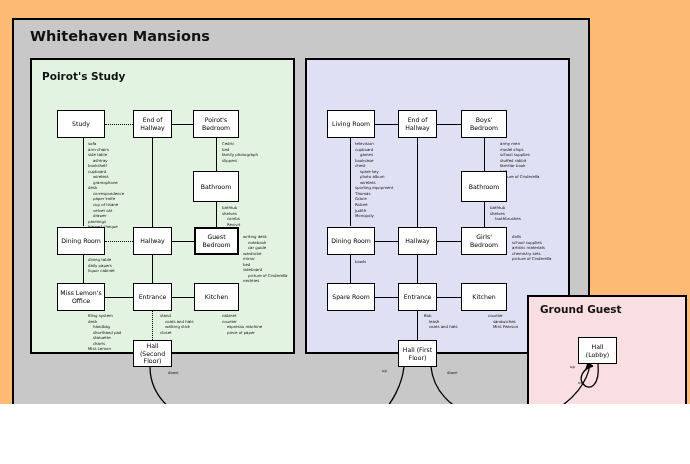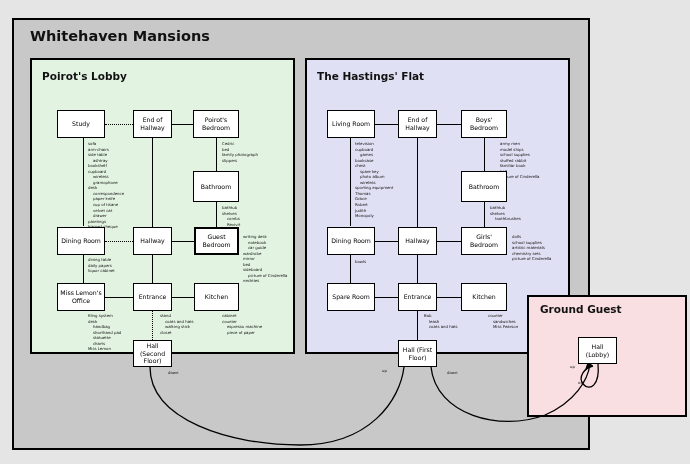--- a/index.html
+++ b/index.html
@@ -1,17 +1,17 @@
 <!DOCTYPE html>
 <html><head>
 <meta charset="utf-8">
 <style>
   html,body{margin:0;padding:0;background:#fff;}
   body{font-family:"DejaVu Sans", sans-serif;}
-  #canvas{position:relative;width:690px;height:464px;overflow:hidden;background:#e5e5e5;}
+  #canvas{position:relative;width:690px;height:404px;overflow:hidden;background:#fdba74;}
 
   .panel{position:absolute;box-sizing:border-box;border:2px solid #000;}
   #building{left:12px;top:18px;width:578px;height:432px;background:#c8c8c8;}
   #flat-poirot{left:30px;top:58px;width:265px;height:296px;background:#e3f3e2;}
   #flat-hastings{left:305px;top:58px;width:265px;height:296px;background:#e0e0f4;}
   #floor-ground{left:527px;top:295px;width:160px;height:122px;background:#f9dfe2;}
 
   .panel-title{position:absolute;font-weight:bold;color:#111;white-space:nowrap;}
   #building-title{left:30px;top:28px;font-size:14.5px;}
   #poirot-title{left:42px;top:70px;font-size:10.5px;}
@@ -39,22 +39,21 @@
 <body>
 
 <div id="canvas">
 
   <div class="panel" id="building"></div>
   <div class="panel" id="flat-poirot"></div>
   <div class="panel" id="flat-hastings"></div>
   <div class="panel" id="floor-ground"></div>
 
   <div class="panel-title" id="building-title">Whitehaven Mansions</div>
-  <div class="panel-title" id="poirot-title">Poirot's Lobby</div>
-  <div class="panel-title" id="hastings-title">The Hastings' Flat</div>
+  <div class="panel-title" id="poirot-title">Poirot's Study</div>
   <div class="panel-title" id="ground-title">Ground Guest</div>
 
   <div class="dotted-h" style="left:105px;top:124px;width:28px;"></div>
   <div class="edge h" style="left:172px;top:124px;width:21px;"></div>
   <div class="edge v" style="left:152px;top:138px;height:96px;"></div>
   <div class="edge v" style="left:83px;top:138px;height:88px;"></div>
   <div class="edge v" style="left:216px;top:138px;height:33px;"></div>
   <div class="edge v" style="left:216px;top:202px;height:25px;"></div>
   <div class="dotted-h" style="left:105px;top:241px;width:28px;"></div>
   <div class="edge h" style="left:172px;top:241px;width:22px;"></div>

